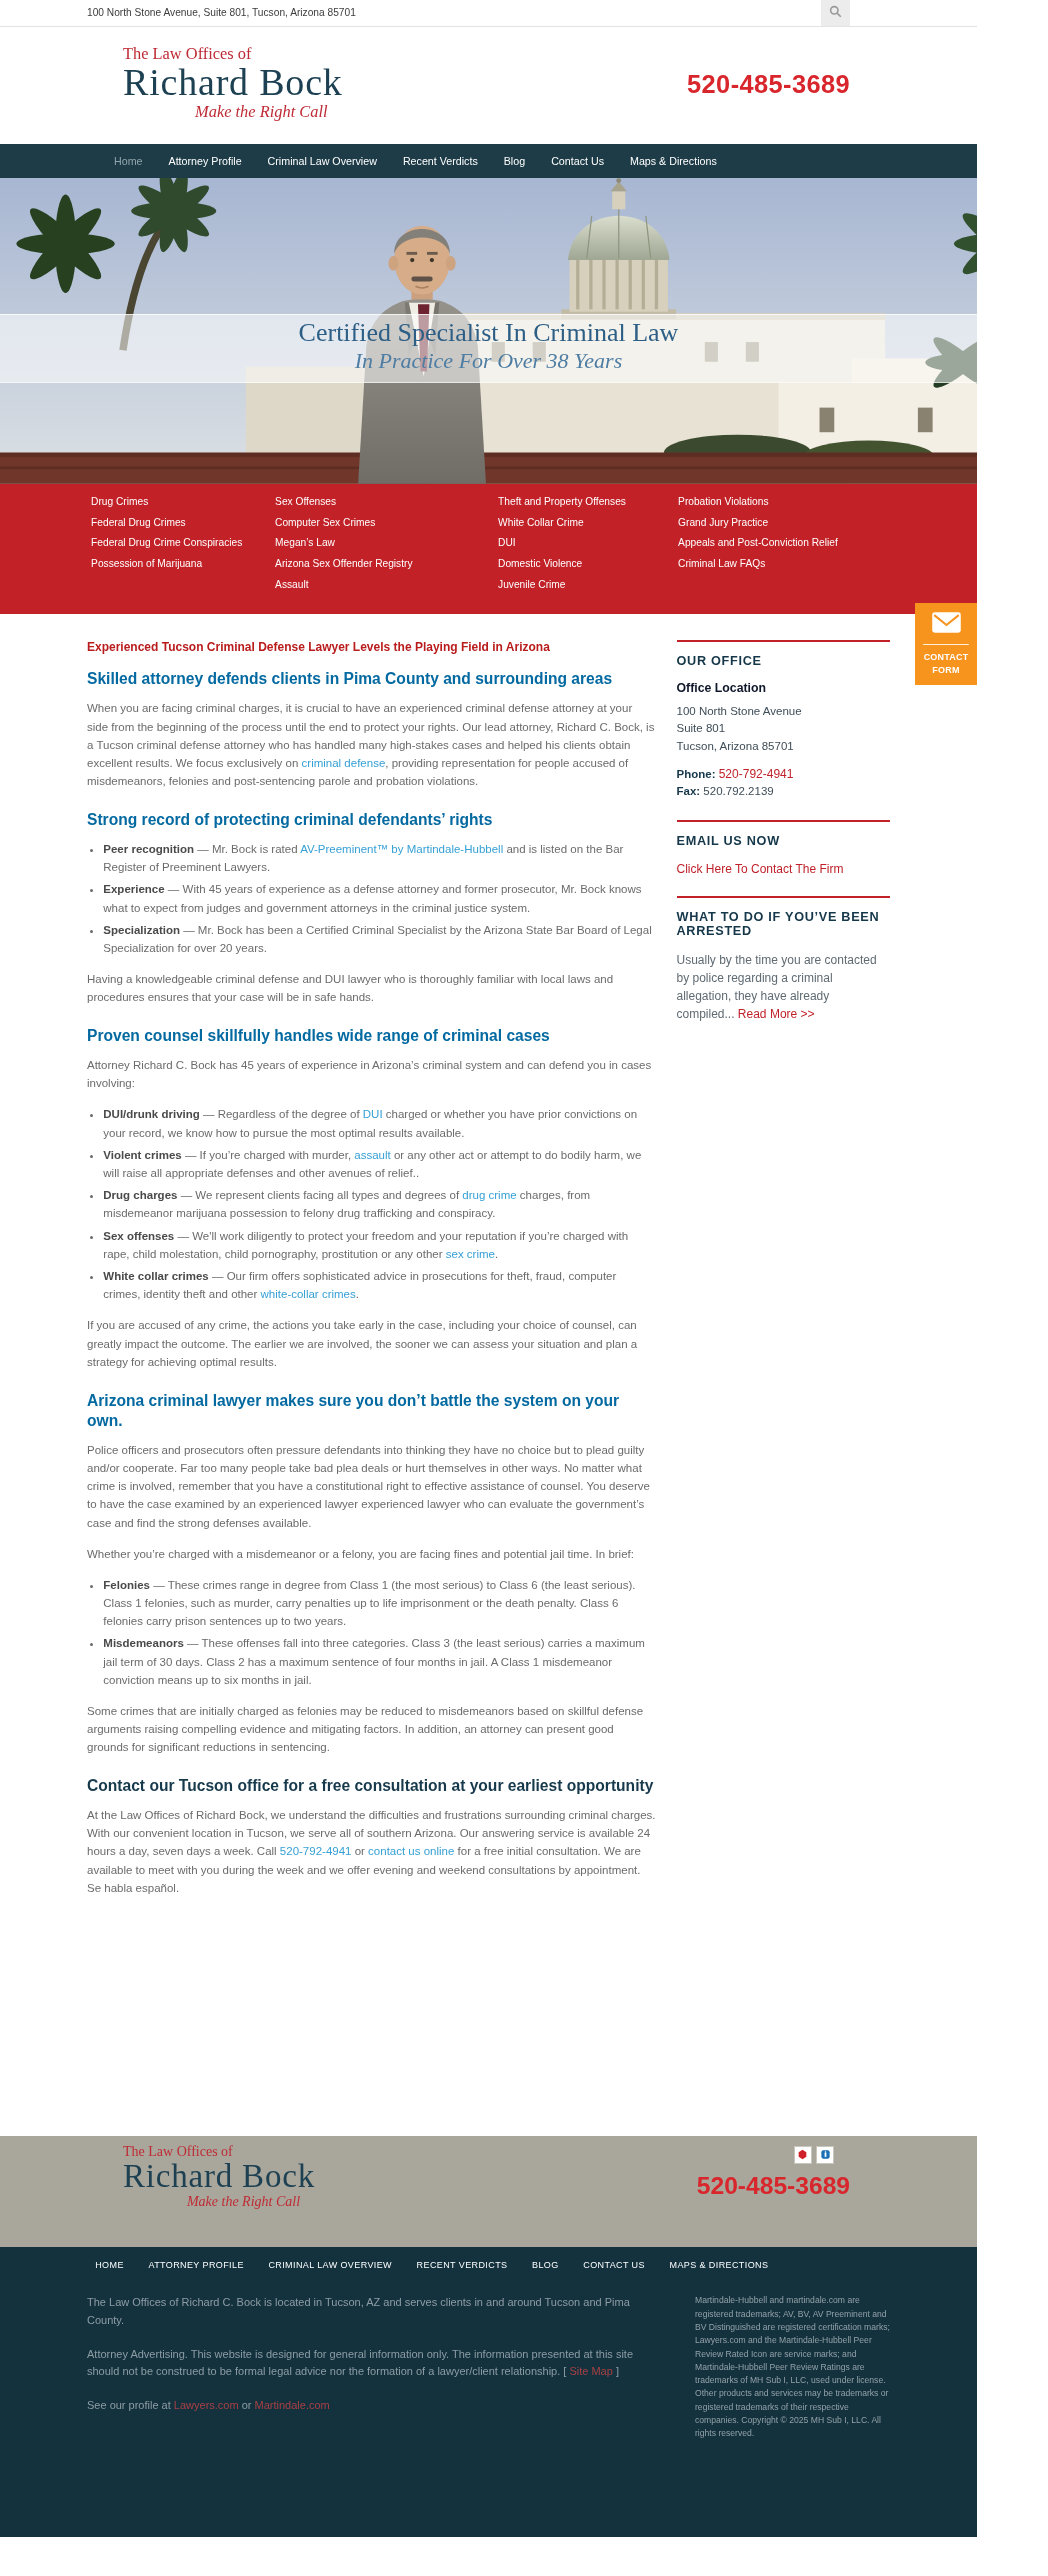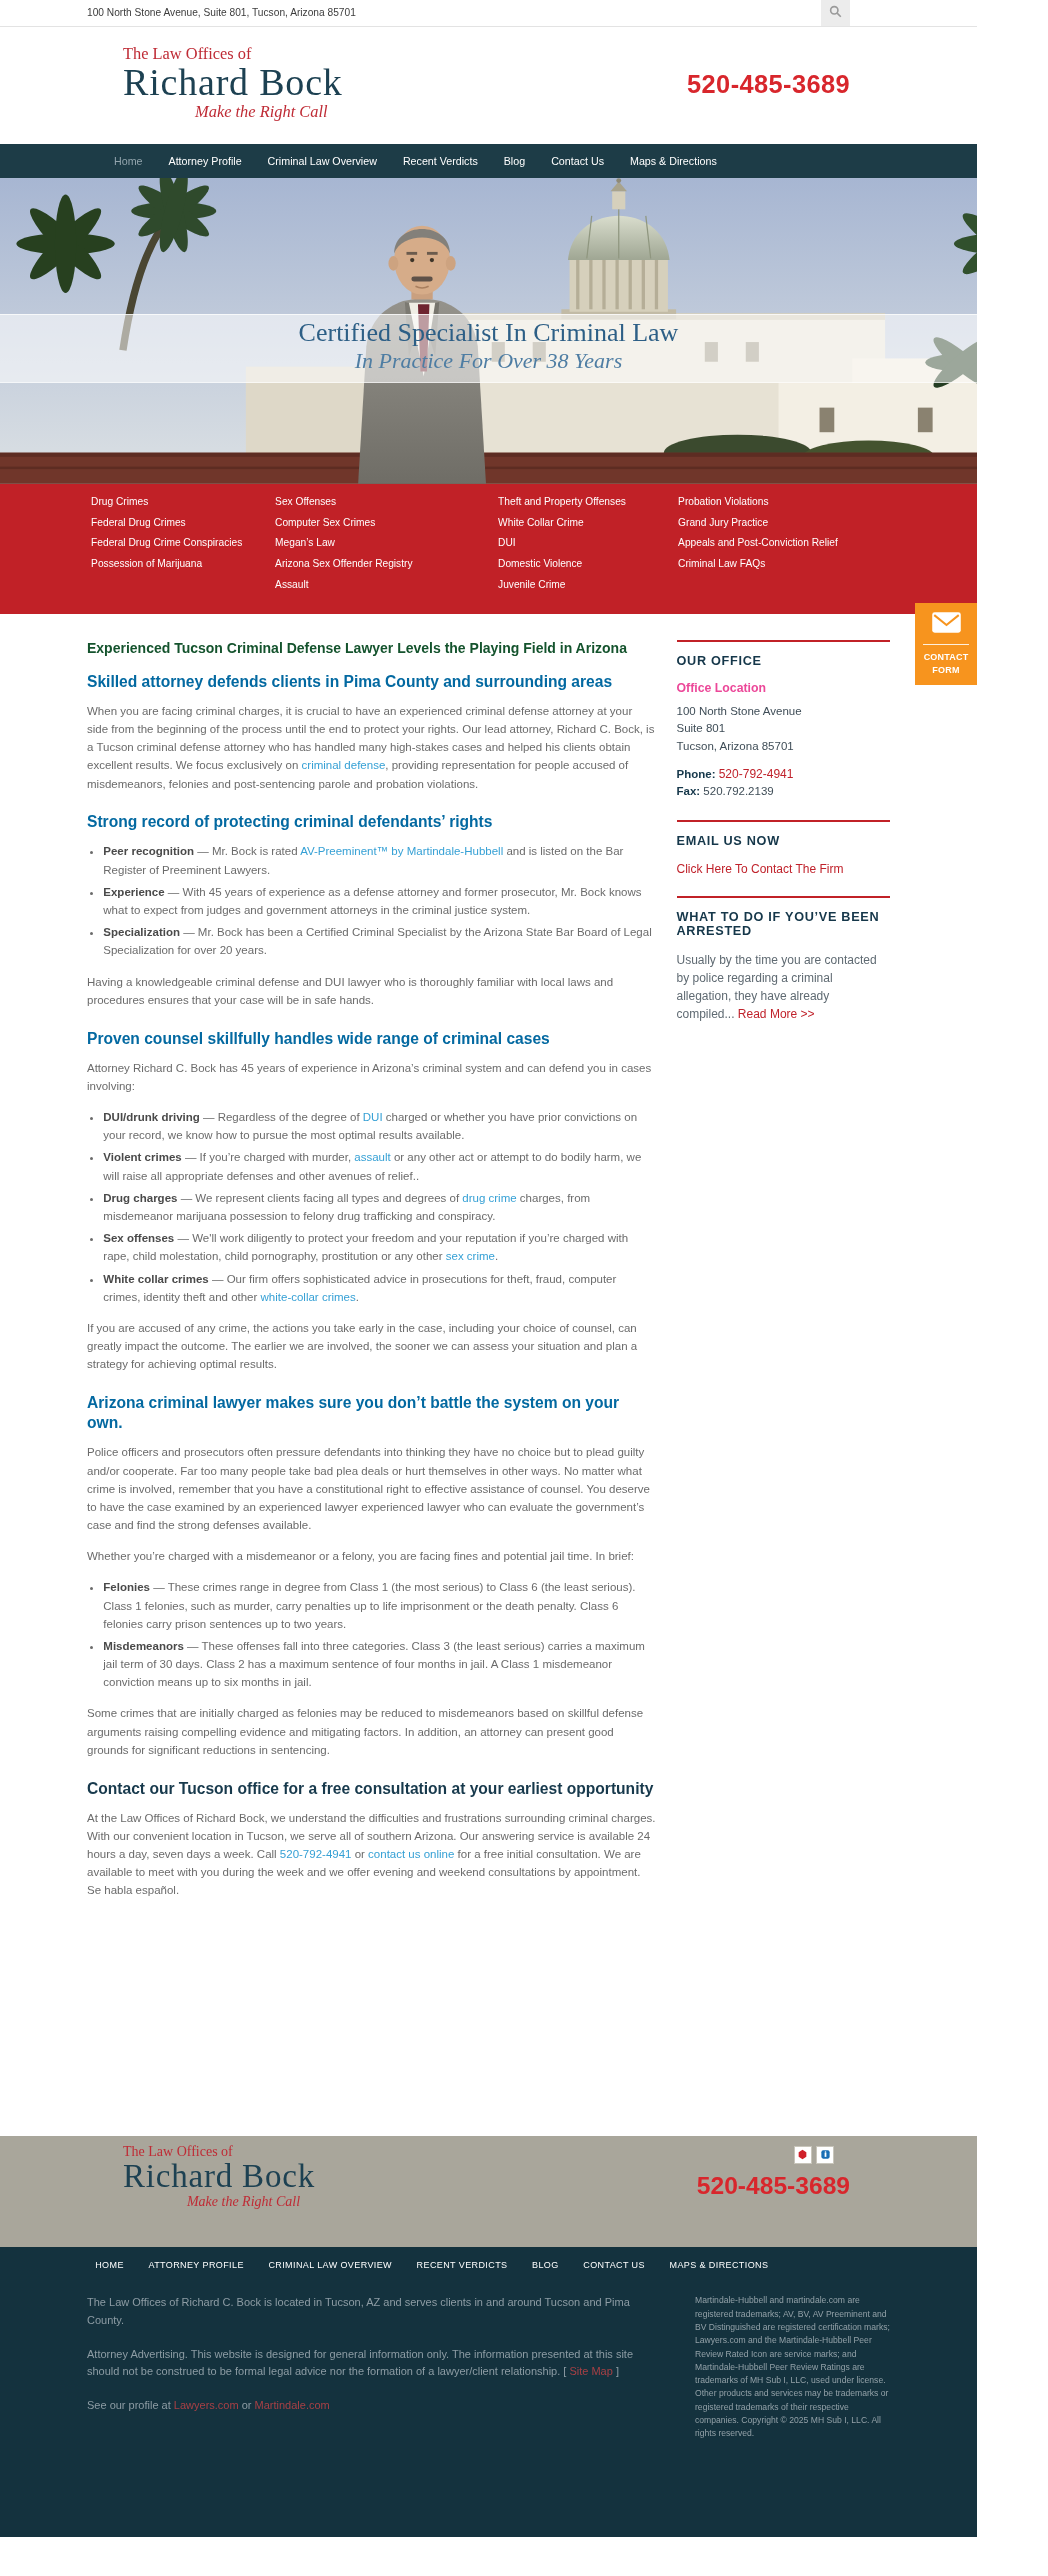--- a/index.html
+++ b/index.html
@@ -33,35 +33,35 @@
   .hero-sub { font-family: "Liberation Serif", serif; color: #4e7da3; font-size: 22px; font-style: italic; line-height: 1.2; }
 
   
   .redband { background: #c12127; padding: 9.8px 0 16.4px; }
   .redband-inner { width: 803px; margin: 0 auto; display: grid; grid-template-columns: 184px 223px 180px 215px; padding-left: 4.1px; }
   .redband a { display: block; color: #fff; font-size: 10.2px; line-height: 1.55; margin-bottom: 4.9px; text-decoration: none; width: 90%; }
 
   
   .content { width: 803px; margin: 0 auto; padding-top: 26px; display: flex; min-height: 1522px; }
   .main { width: 569px; }
-  .main h1 { color: #14532d; font-size: 14px; line-height: 1.25; margin-bottom: 14.7px; }
+  .main h1 { color: #b91c1c; font-size: 12px; line-height: 1.25; margin-bottom: 14.7px; }
   .main h2 { font-size: 15.6px; line-height: 1.3; margin: 19.7px 0 9.8px; color: #0369a1; }
   .main h2.navy { color: #17394c; }
   .main h2.first { margin-top: 0; }
   .main p { color: #6b6b6b; font-size: 11.5px; line-height: 1.58; margin-bottom: 13px; }
   .main ul { margin: 0 0 13px 3.3px; padding-left: 13px; }
   .main li { color: #6b6b6b; font-size: 11.5px; line-height: 1.58; margin-bottom: 4.1px; }
   .main li .b { font-weight: bold; color: #4a4a4a; }
   a.tlink { color: #35a0d5; text-decoration: none; }
 
   
   .sidebar { width: 213px; margin-left: 20.5px; }
   .side-sec { border-top: 2.5px solid #c12127; padding-top: 12.3px; margin-bottom: 19.7px; }
   .side-title { color: #15374a; font-weight: bold; font-size: 12.7px; letter-spacing: 0.7px; margin-bottom: 13px; }
-  .side-sub { color: #ec4899; font-weight: bold; font-size: 12.3px; margin-bottom: 8.2px; }
+  .side-sub { color: #0f172a; font-weight: bold; font-size: 12.3px; margin-bottom: 8.2px; }
   .side-text { color: #3f4d57; font-size: 11.5px; line-height: 1.5; }
   .side-gap { height: 9.8px; }
   .side-line b { color: #15374a; }
   .red-link { color: #c0222b; text-decoration: none; font-size: 12px; }
   .arrested-text { color: #5f6a72; font-size: 12px; line-height: 1.5; }
 
   
   .contact-tab { position: absolute; top: 603px; right: 0; width: 62px; background: #f7941e; padding: 8.2px 4.9px 9.8px; text-align: center; cursor: pointer; }
   .contact-tab hr { border: none; border-top: 0.8px solid rgba(255,255,255,0.85); margin: 6.6px 3.3px; }
   .contact-tab .ct { color: #fff; font-size: 9px; font-weight: bold; line-height: 1.35; letter-spacing: 0.2px; }

